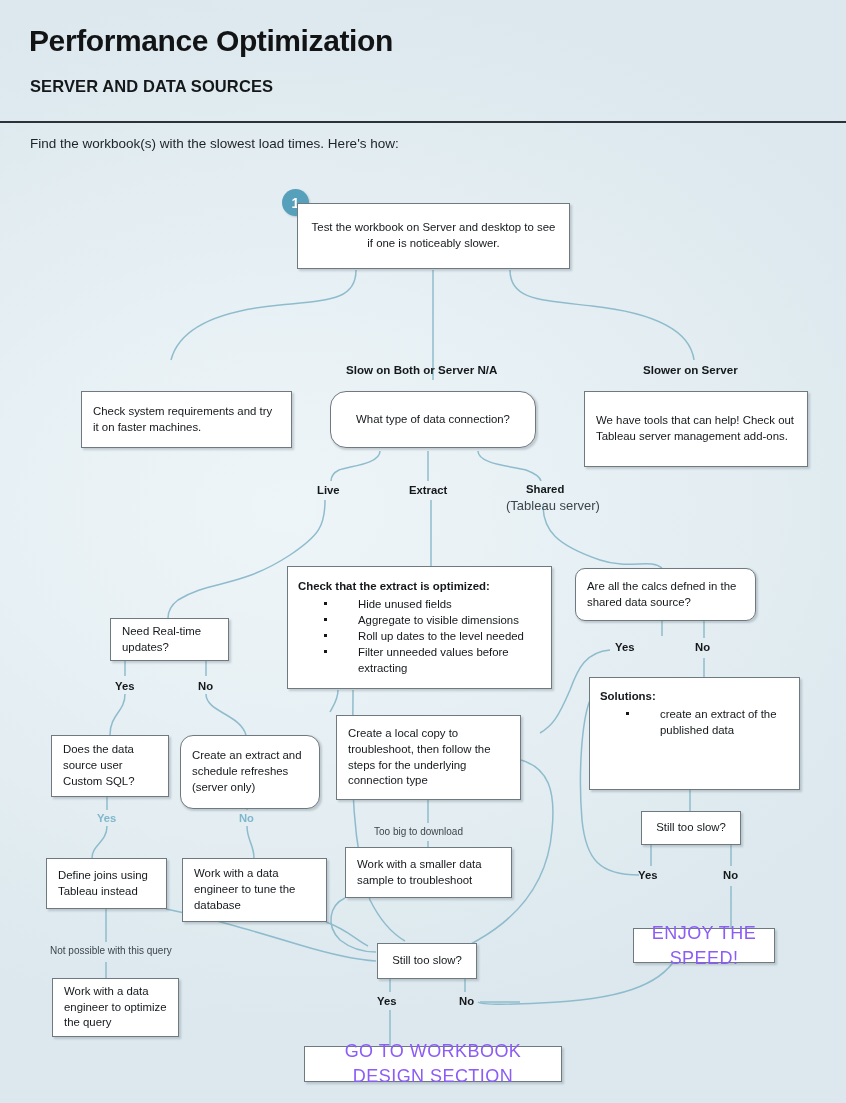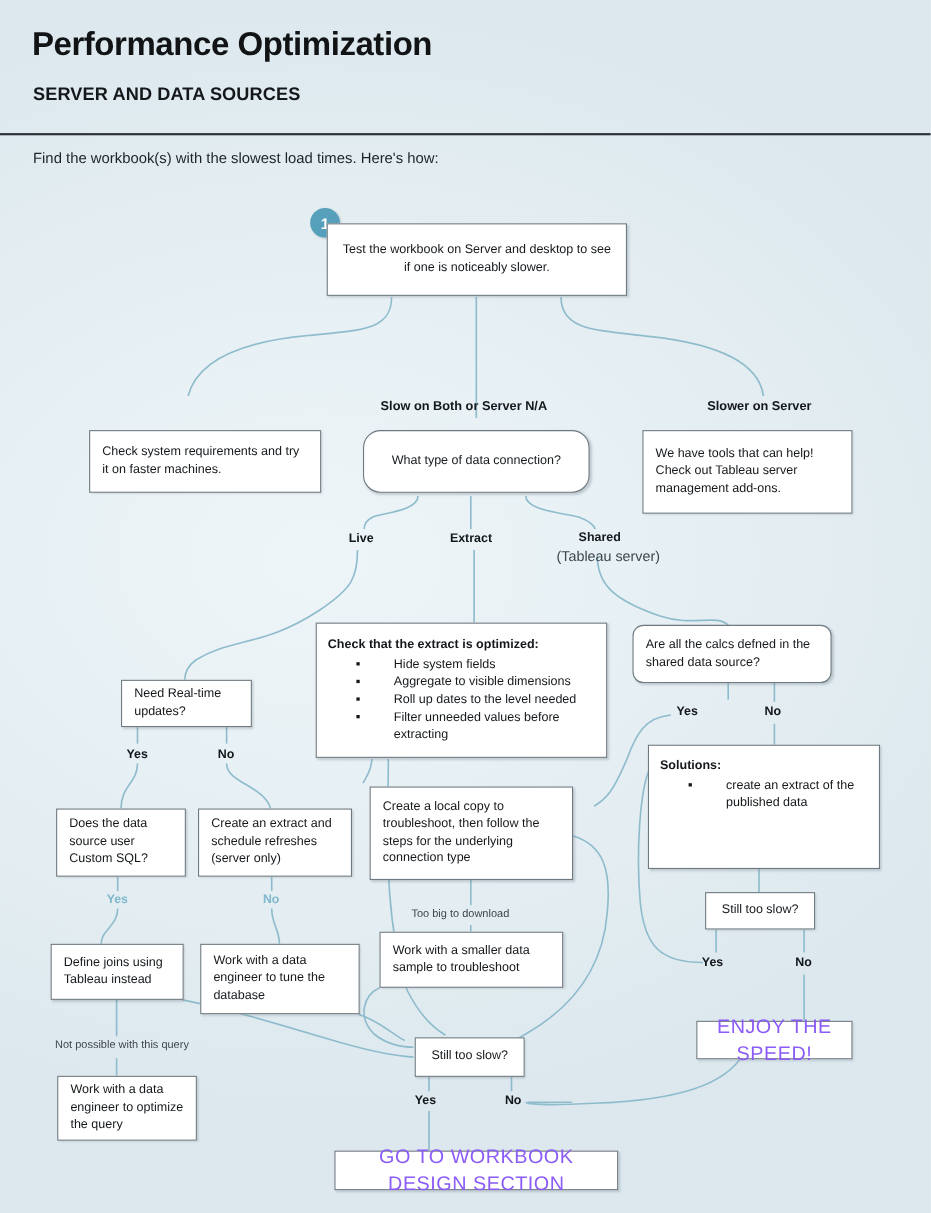--- a/index.html
+++ b/index.html
@@ -167,34 +167,34 @@
   <div class="blabel hdr" style="left:643px;top:363px;">Slower on Server</div>
 
   <div class="node vcenter" style="left:81px;top:391px;width:211px;height:57px;">
     <span>Check system requirements and try it on faster machines.</span>
   </div>
 
   <div class="node center" style="left:330px;top:391px;width:206px;height:57px;border-radius:16px;">
     <span>What type of data connection?</span>
   </div>
 
-  <div class="node vcenter" style="left:584px;top:391px;width:191px;height:76px;">
+  <div class="node vcenter" style="left:584px;top:391px;width:224px;height:76px;">
     <span>We have tools that can help! Check out Tableau server management add-ons.</span>
   </div>
 
   <div class="blabel" style="left:317px;top:484px;">Live</div>
   <div class="blabel" style="left:409px;top:484px;">Extract</div>
   <div class="blabel" style="left:526px;top:483px;">Shared</div>
   <div class="sublabel" style="left:506px;top:498px;">(Tableau server)</div>
 
   <div class="node" style="left:287px;top:566px;width:265px;height:123px;padding:12px 10px;">
     <div>
       <span class="btitle">Check that the extract is optimized:</span>
       <ul>
-        <li>Hide system fields</li>
+        <li>Hide unused fields</li>
         <li>Aggregate to visible dimensions</li>
         <li>Roll up dates to the level needed</li>
         <li>Filter unneeded values before extracting</li>
       </ul>
     </div>
   </div>
 
   <div class="node vcenter" style="left:575px;top:568px;width:181px;height:53px;border-radius:10px;">
     <span>Are all the calcs defned in the shared data source?</span>
   </div>
@@ -222,21 +222,21 @@
 
   <div class="node vcenter" style="left:110px;top:618px;width:119px;height:43px;">
     <span>Need Real-time updates?</span>
   </div>
   <div class="blabel" style="left:115px;top:680px;">Yes</div>
   <div class="blabel" style="left:198px;top:680px;">No</div>
 
   <div class="node vcenter" style="left:51px;top:735px;width:118px;height:62px;">
     <span>Does the data source user Custom SQL?</span>
   </div>
-  <div class="node vcenter" style="left:180px;top:735px;width:140px;height:62px;">
+  <div class="node vcenter" style="left:180px;top:735px;width:140px;height:74px;border-radius:13px;">
     <span>Create an extract and schedule refreshes (server only)</span>
   </div>
 
   <div class="tlabel" style="left:97px;top:812px;">Yes</div>
   <div class="tlabel" style="left:239px;top:812px;">No</div>
 
   <div class="node vcenter" style="left:46px;top:858px;width:121px;height:51px;">
     <span>Define joins using Tableau instead</span>
   </div>
   <div class="node vcenter" style="left:182px;top:858px;width:145px;height:64px;">

